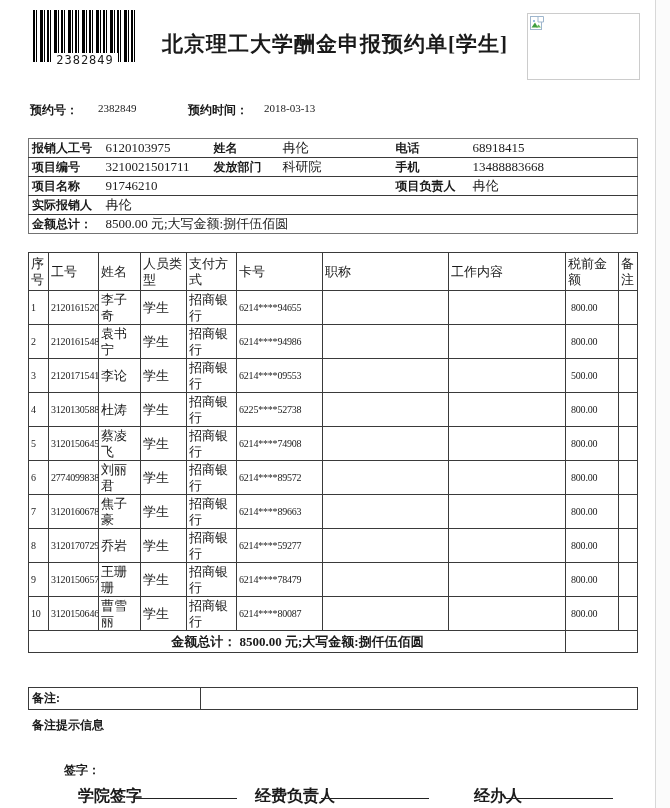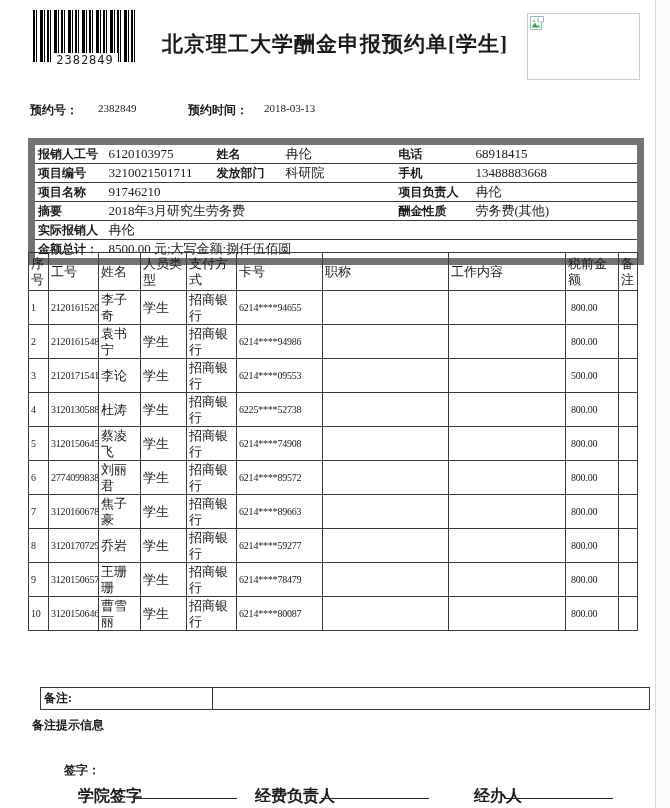--- a/index.html
+++ b/index.html
@@ -31,38 +31,38 @@
   .imgbox { position:absolute; left:527px; top:13px; width:113px; height:67px; border:1px solid #cccccc; background:#fff; }
   .imgbox svg { position:absolute; left:2px; top:2px; }
 
   .resv-row { position:absolute; left:0; top:102px; width:670px; height:14px; font-size:12px; }
   .resv-row .lblb { position:absolute; font-weight:bold; }
   .resv-row .val { position:absolute; font-size:11px; }
 
   table { border-collapse:collapse; table-layout:fixed; }
 
   
-  .info-table { position:absolute; left:28px; top:138px; width:609px; border:7px solid #737373; }
+  .info-table { position:absolute; left:28px; top:138px; width:609px; border:1px solid #737373; }
   .info-table tr { height:19px; border-bottom:1px solid #3a3a3a; }
   .info-table tr:last-child { border-bottom:none; }
   .info-table td { vertical-align:middle; font-size:13px; padding-left:3px; overflow:hidden; white-space:nowrap; }
   .info-table td.lbl { font-weight:bold; font-size:12px; }
 
   
   .main-table { position:absolute; left:28px; top:252px; width:609px; border:1px solid #3a3a3a; }
   .main-table td { border:1px solid #3a3a3a; vertical-align:middle; font-size:13px; line-height:1.18;
                    padding:0 1px 0 2px; word-break:break-all; overflow:hidden; }
   .main-table tr.hdr { height:38px; }
   .main-table tr.datarow { height:34px; }
   .main-table td.num { font-size:10px; font-family:"Liberation Serif",serif; word-break:normal; white-space:nowrap; letter-spacing:-0.2px; }
   .main-table td.amt { padding-left:5px; }
   .main-table tr.totalrow { height:22px; }
   .main-table td.totalcell { text-align:center; font-weight:bold; font-size:13px; white-space:nowrap; word-break:normal; }
 
-  .note-table { position:absolute; left:40px; top:688px; width:609px; border:1px solid #3a3a3a; margin-top:-1px; }
+  .note-table { position:absolute; left:28px; top:688px; width:609px; border:1px solid #3a3a3a; margin-top:-1px; }
   .note-table tr { height:22px; }
   .note-table td { border:1px solid #3a3a3a; font-size:12px; padding-left:3px; vertical-align:middle; }
   .note-table td.lbl { font-weight:bold; }
 
   .remark-hint { position:absolute; left:32px; top:717px; font-size:12px; font-weight:bold; }
   .sign-label  { position:absolute; left:64px; top:762px; font-size:12px; font-weight:bold; }
   .sign-row { position:absolute; left:0; top:786px; width:670px; height:16px; font-size:16px; }
   .sign-row .s-lbl { position:absolute; font-weight:bold; }
   .sign-row .s-line { position:absolute; border-bottom:1px solid #222; height:13px; }
 </style>
@@ -121,26 +121,20 @@
       <td class="lbl">发放部门</td>
       <td>科研院</td>
       <td class="lbl">手机</td>
       <td>13488883668</td>
     </tr>
     <tr>
       <td class="lbl">项目名称</td>
       <td colspan="3">91746210</td>
       <td class="lbl">项目负责人</td>
       <td>冉伦</td>
-    </tr>
-    <tr>
-      <td class="lbl">摘要</td>
-      <td colspan="3">2018年3月研究生劳务费</td>
-      <td class="lbl">酬金性质</td>
-      <td>劳务费(其他)</td>
     </tr>
     <tr>
       <td class="lbl">实际报销人</td>
       <td colspan="5">冉伦</td>
     </tr>
     <tr>
       <td class="lbl">金额总计：</td>
       <td colspan="5">8500.00 元;大写金额:捌仟伍佰圆</td>
     </tr>
   </tbody>
@@ -285,20 +279,24 @@
       <td class="num">3120150646</td>
       <td>曹雪丽</td>
       <td>学生</td>
       <td>招商银行</td>
       <td class="num">6214****80087</td>
       <td></td>
       <td></td>
       <td class="num amt">800.00</td>
       <td></td>
     </tr>
+    <tr class="totalrow">
+      <td colspan="8" class="totalcell">金额总计： 8500.00 元;大写金额:捌仟伍佰圆</td>
+      <td colspan="2"></td>
+    </tr>
   </tbody>
     </table>
 
   <table class="note-table">
     <colgroup>
         <col style="width:172px">
         <col style="width:437px">
       </colgroup>
     <tbody>
         <tr>

